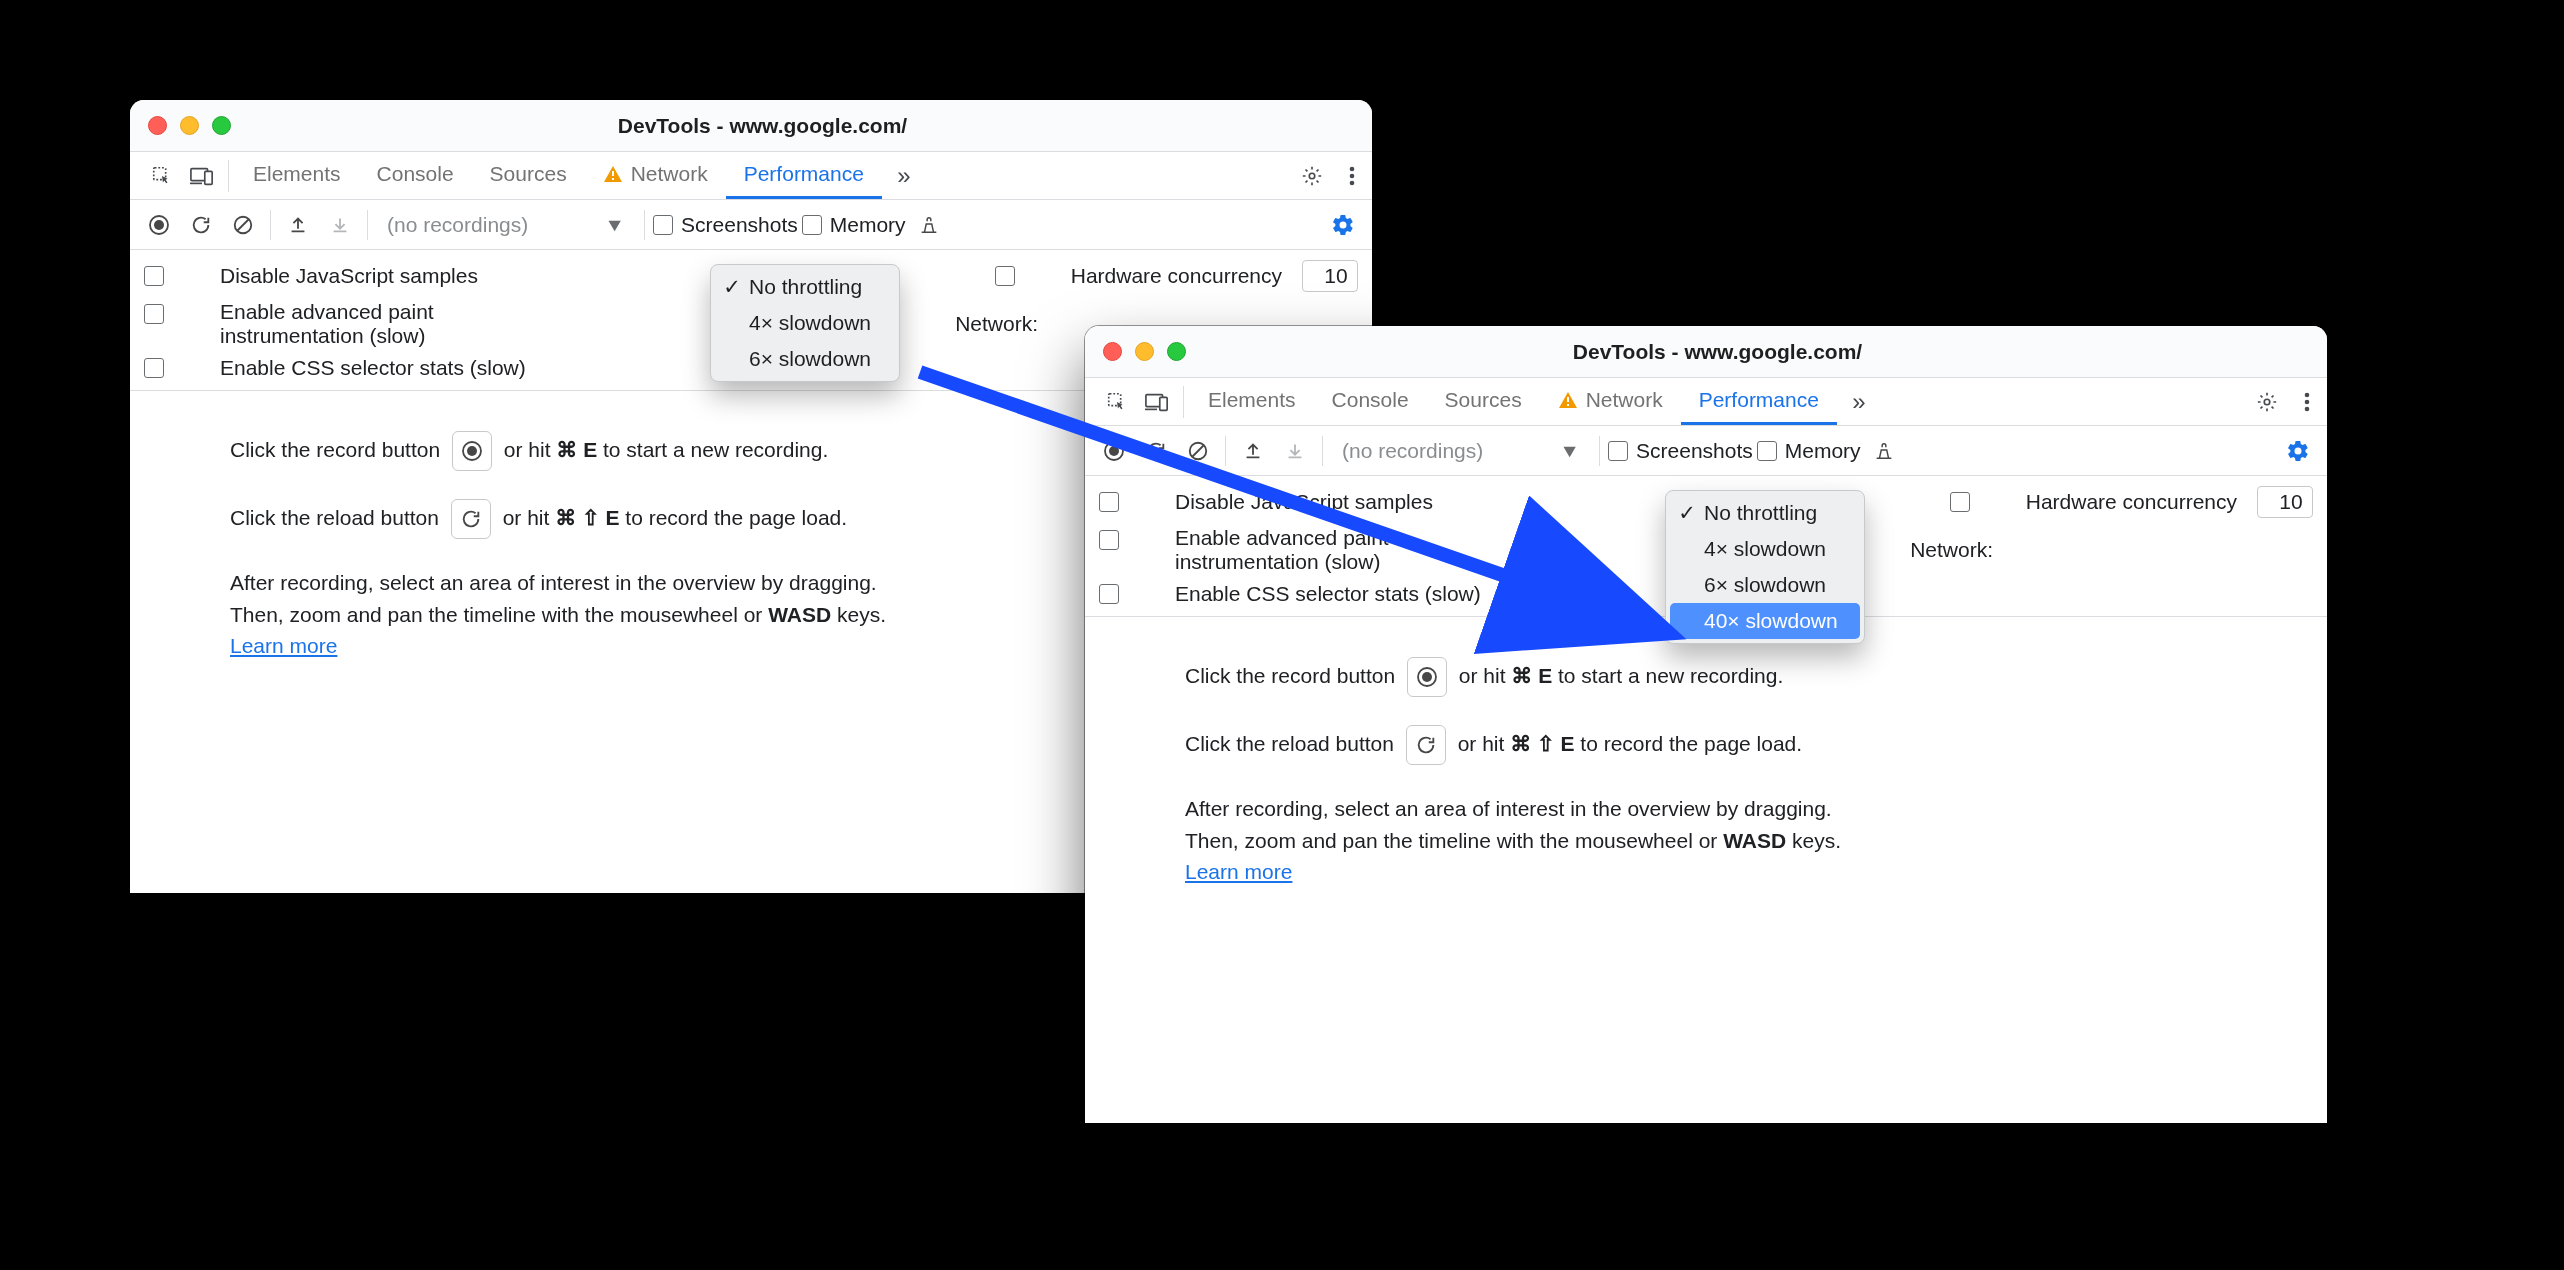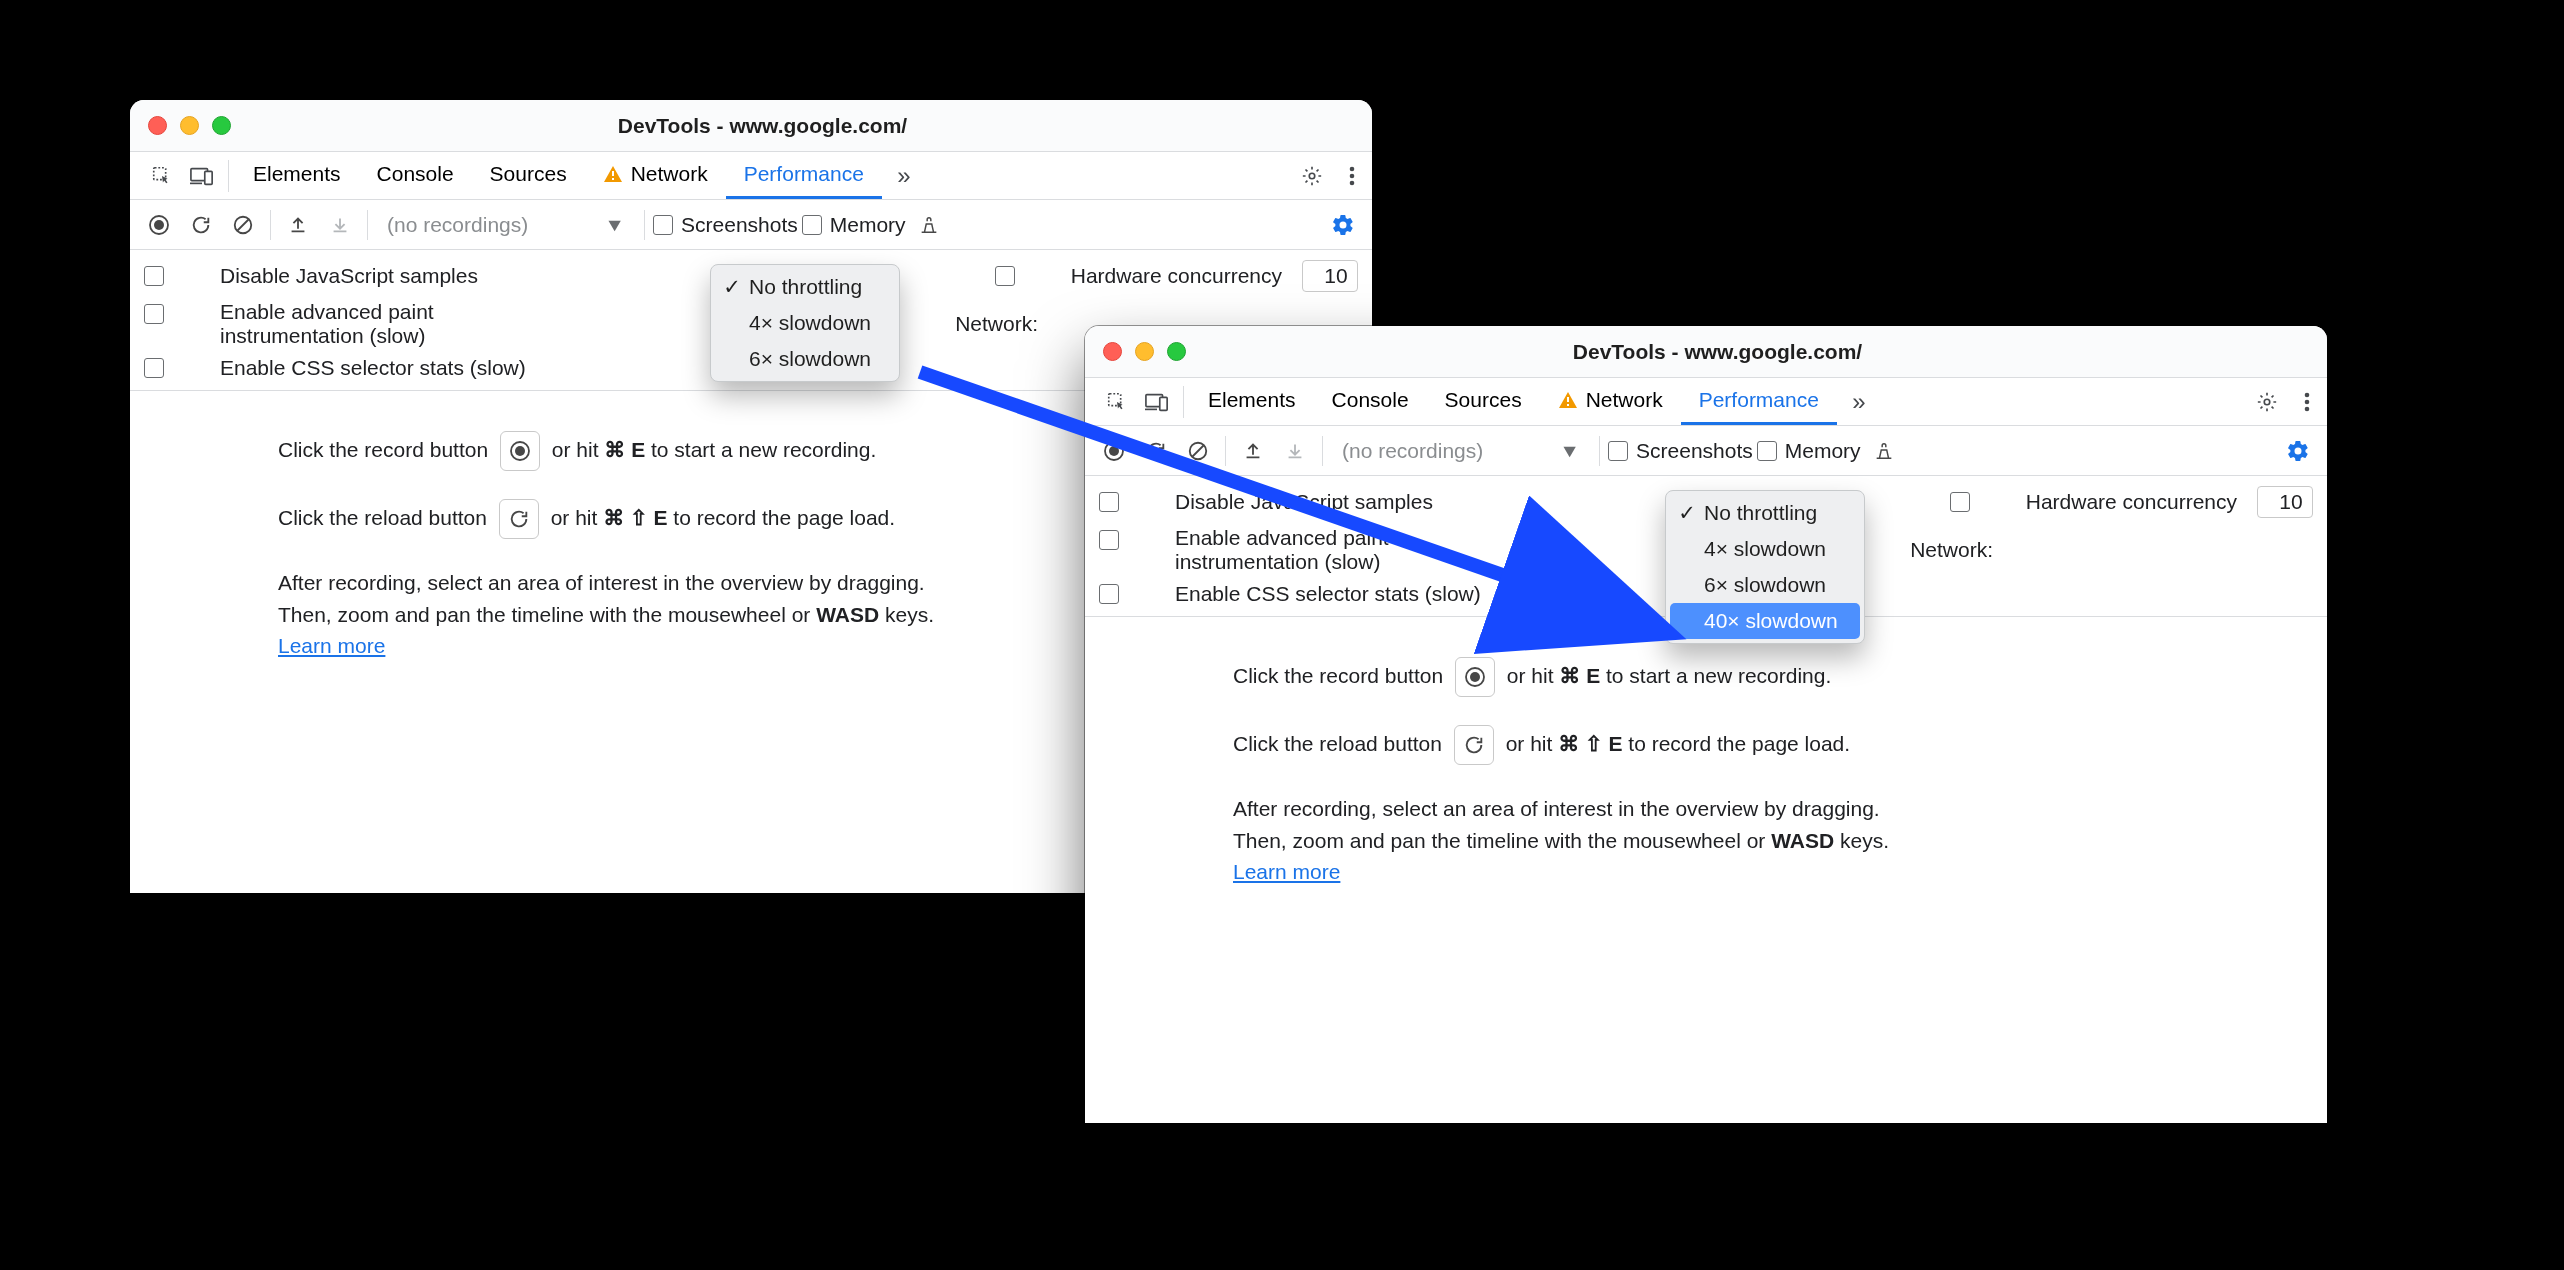--- a/index.html
+++ b/index.html
@@ -35,21 +35,21 @@
   .dot.red{background:#ff5f56;border:1px solid #e6453c;}
   .dot.yellow{background:#ffbd2e;border:1px solid #e6a320;}
   .dot.green{background:#27c93f;border:1px solid #1fa432;}
   .title{flex:1;text-align:center;font-weight:600;font-size:21px;color:#1f1f1f;}
 
   
   .tabbar{display:flex;align-items:center;height:48px;border-bottom:1px solid var(--border);}
   .tb-pad{width:12px;}
   .tb-icon{width:40px;height:48px;display:flex;align-items:center;justify-content:center;color:#46494d;}
   .tb-div{width:1px;height:32px;background:var(--border);margin:0 6px;}
-  .tab{padding:0 18px;height:100%;display:flex;align-items:center;gap:8px;color:#000000;cursor:pointer;white-space:nowrap;border-bottom:3px solid transparent;}
+  .tab{padding:0 18px;height:100%;display:flex;align-items:center;gap:8px;color:#737373;cursor:pointer;white-space:nowrap;border-bottom:3px solid transparent;}
   .tab.active{color:var(--blue);border-bottom-color:var(--blue);font-weight:500;}
   .more{width:44px;height:48px;display:flex;align-items:center;justify-content:center;font-size:24px;color:#46494d;}
   .spacer{flex:1;}
   .warn-ic{color:var(--orange);}
 
   
   .perfbar{display:flex;align-items:center;height:50px;border-bottom:1px solid var(--border);padding:0 10px;gap:4px;}
   .ib{width:38px;height:38px;display:flex;align-items:center;justify-content:center;border-radius:4px;color:#474747;}
   .vsep{width:1px;height:30px;background:var(--border);margin:0 4px;}
   .dropdown{display:flex;align-items:center;gap:6px;color:#8a8d90;padding:0 10px;height:34px;border:1px solid transparent;cursor:pointer;}
@@ -66,21 +66,21 @@
   .kv{display:flex;align-items:center;gap:8px;}
   .numbox{width:56px;height:32px;border:1px solid var(--border2);border-radius:4px;display:flex;align-items:center;justify-content:center;color:#202124;padding-left:12px;}
 
   
   .menu{position:absolute;background:var(--dd);border:1px solid var(--dd-bd);border-radius:8px;box-shadow:0 14px 28px rgba(0,0,0,.28);padding:4px;min-width:190px;}
   .menu .item{display:flex;align-items:center;gap:8px;height:36px;padding:0 14px 0 8px;border-radius:5px;color:#1f1f1f;white-space:nowrap;}
   .menu .item .ck{width:18px;display:flex;justify-content:center;}
   .menu .item.sel{background:var(--sel);color:#fff;}
 
   
-  .content{padding:40px 0 0 0;margin-left:48px;}
+  .content{padding:40px 0 0 0;}
   .help{padding:0 30px 0 100px;font-size:21px;}
   .help p{margin:0 0 28px 0;line-height:1.5;}
   .help .ibtn{display:inline-flex;width:40px;height:40px;border:1px solid var(--border2);border-radius:6px;align-items:center;justify-content:center;vertical-align:middle;margin:0 6px;}
   .help a{color:var(--blue);text-decoration:underline;}
 
   
   .arrow{position:absolute;pointer-events:none;overflow:visible;}
 
   svg{display:block;}
 </style>

